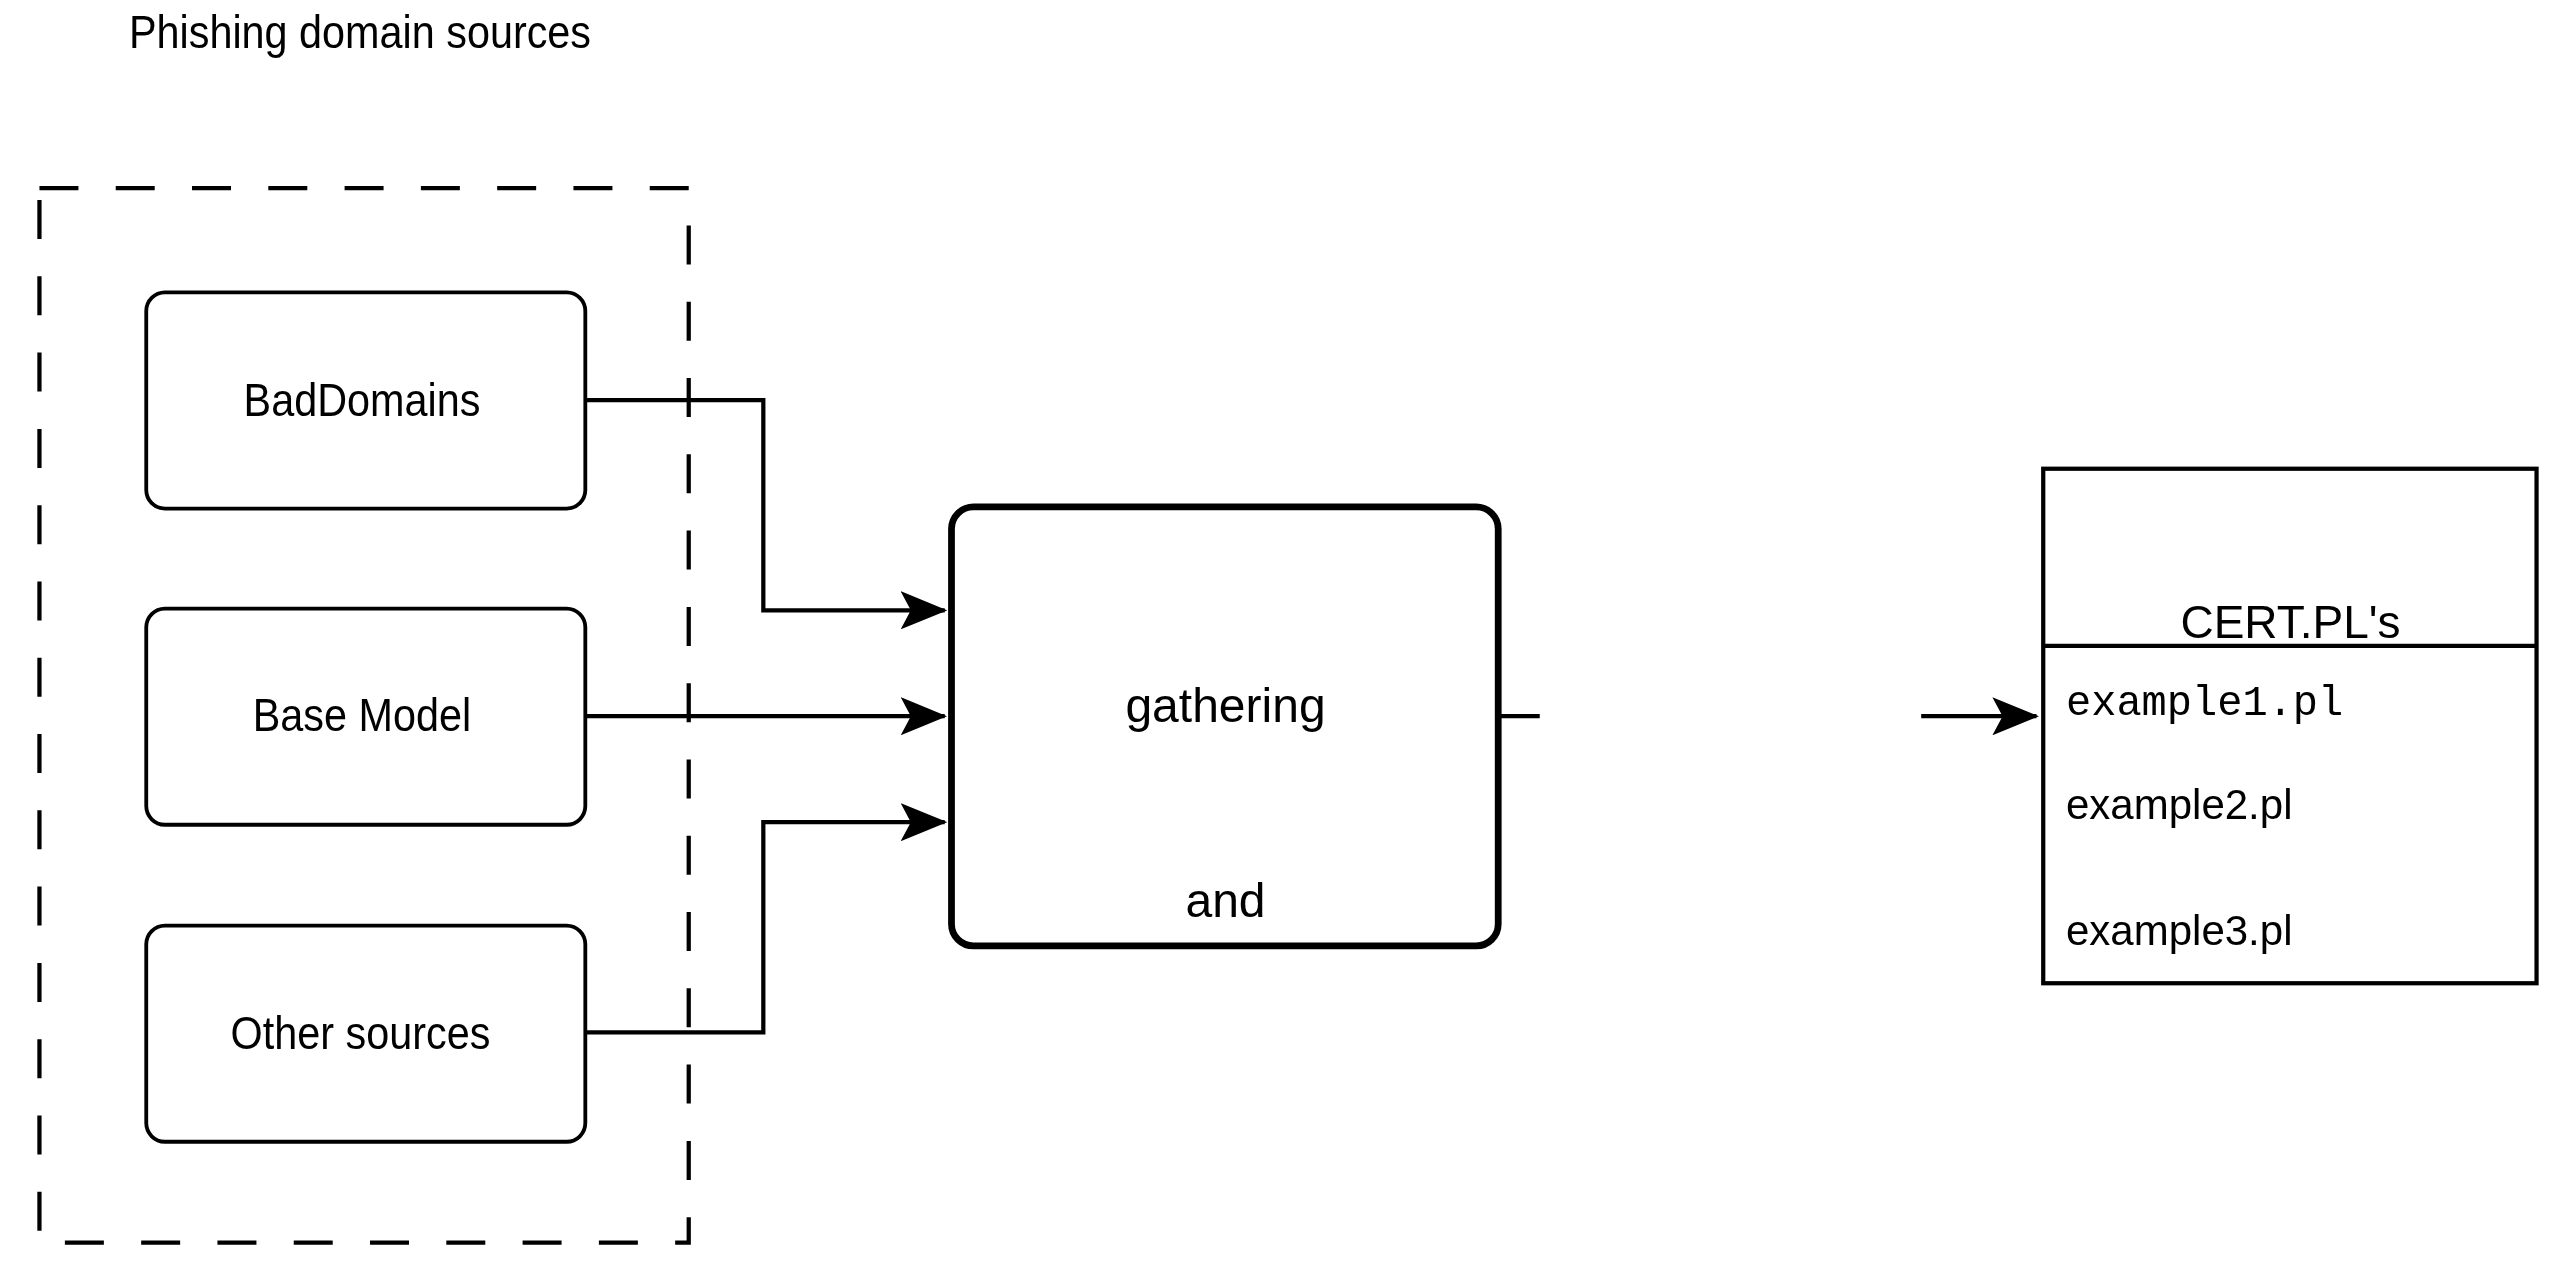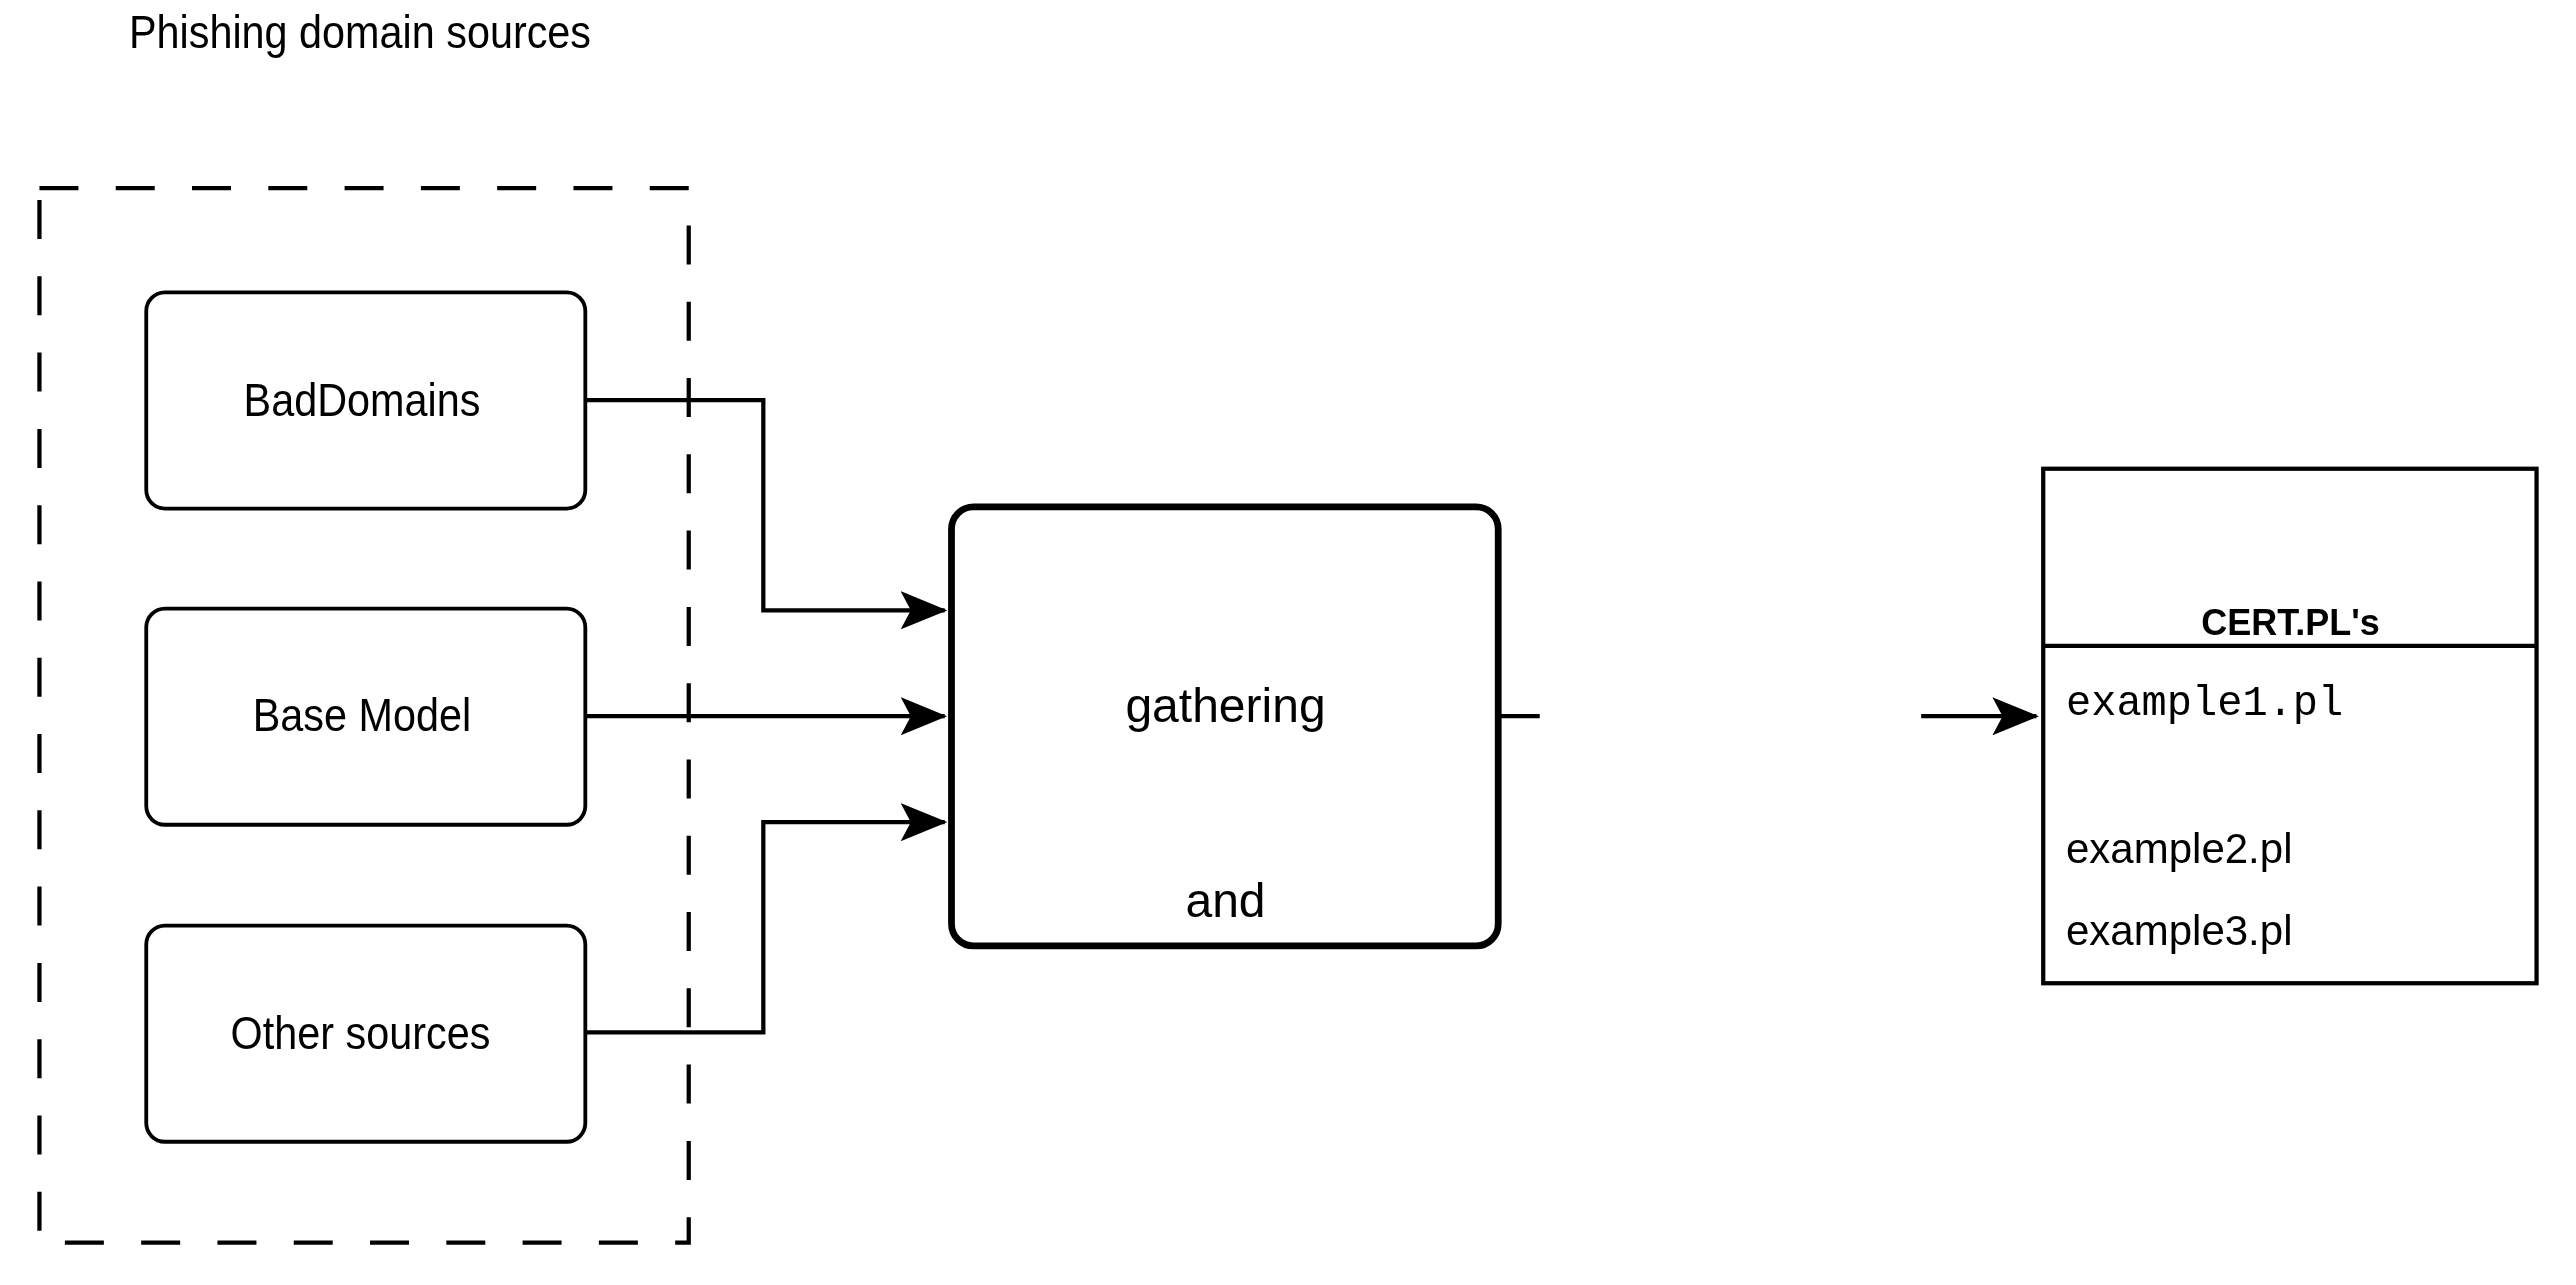--- a/index.html
+++ b/index.html
@@ -65,32 +65,31 @@
     left: 1536px;
     top: 678px;
     width: 399px;
     font-size: 35px;
     line-height: 42px;
   }
   #warn-title {
     left: 2032px;
     top: 490px;
     width: 517px;
-    font-size: 36px;
+    font-size: 46px;
     line-height: 53px;
-    font-weight: bold;
   }
   .warn-item {
     font-size: 42px;
     text-align: left;
     left: 2066px;
     width: 458px;
   }
   #warn-item-0 { top: 683px; font-family: Liberation Mono, monospace; }
-  #warn-item-1 { top: 784px; margin-top: 44px; }
+  #warn-item-1 { top: 784px; }
   #warn-item-2 { top: 886px; margin-top: 24px; }
 </style>
 </head>
 <body>
 
 <div id="canvas">
 
   <svg class="layer" viewBox="0 0 3038 1516" xmlns="http://www.w3.org/2000/svg">
     <defs>
       <marker id="arrowhead" markerWidth="11" markerHeight="9" refX="10.4" refY="4.5" orient="auto" markerUnits="strokeWidth">

